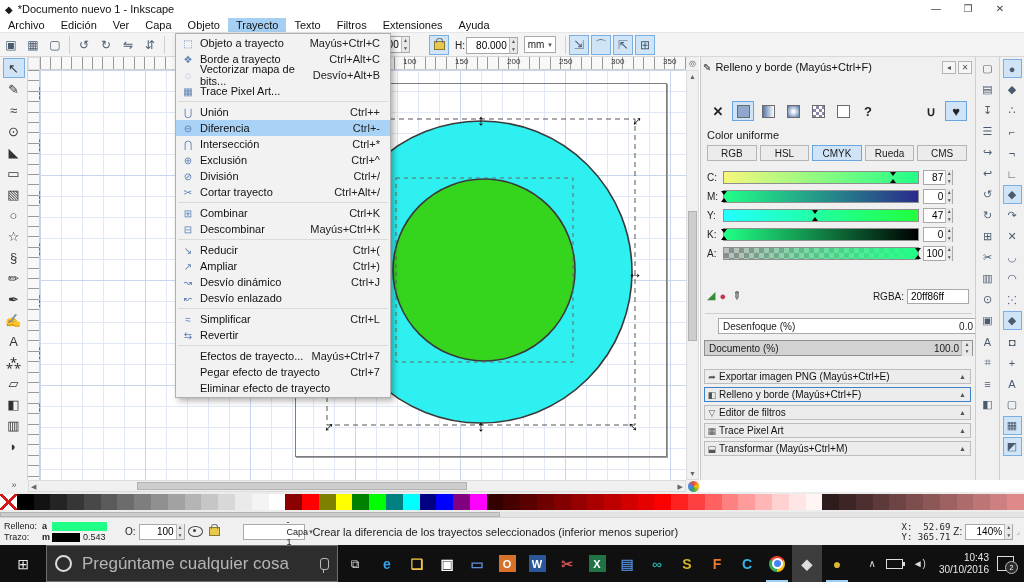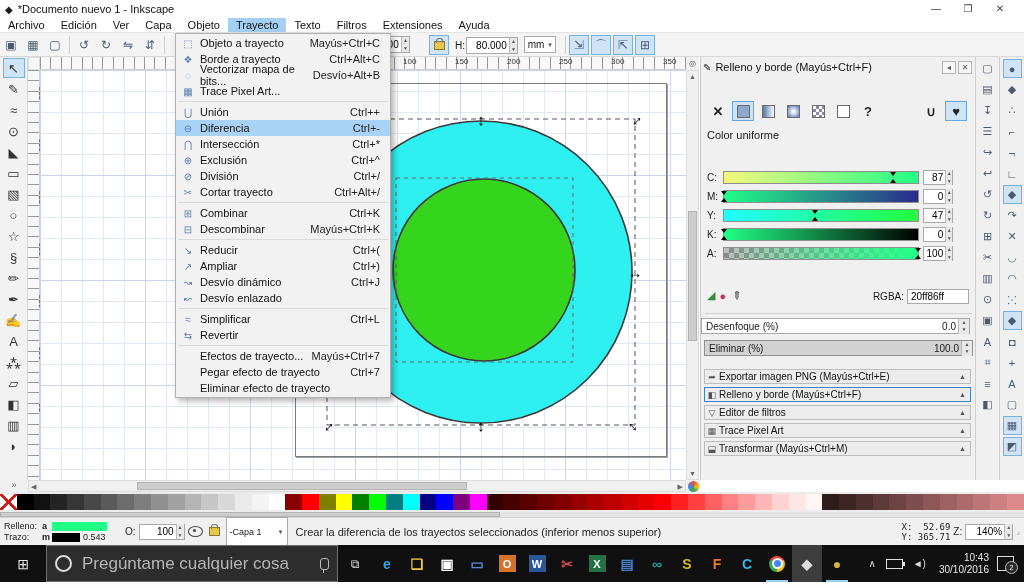--- a/index.html
+++ b/index.html
@@ -308,20 +308,27 @@
         </div>
         <div class="fill-btn">
           <span class="sq" style="background: rgb(255, 255, 255);"></span>
         </div>
         <div class="fill-btn">?</div>
         <div style="flex: 1 1 0%;"></div>
         <div class="fill-btn">∪</div>
         <div class="fill-btn on">♥</div>
       </div>
     <div class="abs" style="left:6px;top:72px;font-weight:normal;">Color uniforme</div>
+    <div id="cspace-tabs" class="abs flex" style="left:6px;top:88px;width:263px;">
+        <div class="cstab">RGB</div>
+        <div class="cstab">HSL</div>
+        <div class="cstab on">CMYK</div>
+        <div class="cstab">Rueda</div>
+        <div class="cstab">CMS</div>
+      </div>
     <div id="sliders">
         <div class="srow" style="top: 112px;">
           <span class="slab">C:</span>
           <div class="sbar" style="background: linear-gradient(to right, rgb(246, 246, 124), rgb(33, 255, 135));">
             <div class="mk-t" style="left: calc(87% - 3px);"></div>
             <div class="mk-b" style="left: calc(87% - 3px);"></div>
           </div>
           <div class="spinbox sval">
             <input readonly="" value="87" style="">
             <span class="spincol">
@@ -390,30 +397,30 @@
     <div class="abs flex" style="left:6px;top:232px;">
       <span style="font-size:11px;color:#3a8a3a;margin-right:4px;">◢</span>
       <span style="font-size:11px;color:#c23355;margin-right:6px;">●</span>
       <span style="font-size:11px;color:#222;transform:rotate(90deg);display:inline-block;">✏</span>
     </div>
     <div class="abs flex" style="right:6px;top:232px;">
       <span style="font-size:10px;margin-right:3px;">RGBA:</span>
       <input class="inline-input" style="width: 62px; height: 15px; text-align: left; padding-left: 3px;" readonly="" value="20ff86ff">
     </div>
     <div class="abs" style="left:4px;top:256px;width:267px;height:1px;background:#d0d0d0;"></div>
-    <div class="abs flex" style="left:0;top:261px;width:269px;height:16px;background:#fff;border:1px solid #a9a9a9;box-sizing:border-box;">
+    <div class="abs flex" style="left:17px;top:261px;width:269px;height:16px;background:#fff;border:1px solid #a9a9a9;box-sizing:border-box;">
       <span style="flex:1;padding-left:4px;font-size:10px;">Desenfoque (%)</span>
       <span style="font-size:10px;padding-right:2px;">0.0</span>
       <span class="spincol">
           <span>▲</span>
           <span>▼</span>
         </span>
     </div>
     <div class="abs flex" style="left:3px;top:283px;width:269px;height:16px;background:#d2d2d2;border:1px solid #8f8f8f;box-sizing:border-box;">
-      <span style="flex:1;padding-left:4px;font-size:10px;">Eliminar (%)</span>
+      <span style="flex:1;padding-left:4px;font-size:10px;">Documento (%)</span>
       <span style="font-size:10px;padding-right:2px;">100.0</span>
       <span class="spincol">
           <span>▲</span>
           <span>▼</span>
         </span>
     </div>
     <div id="dialog-stack">
         <div class="dlg-row" style="top: 312px;">
           <span class="dicon">➦</span>
           <span class="dlabel">Exportar imagen PNG (Mayús+Ctrl+E)</span>
@@ -567,21 +574,21 @@
     <span class="flabel">O:</span>
     <div class="spinbox" style="width:46px;height:16px;">
       <input readonly="" value="100" style="">
       <span class="spincol">
           <span>▲</span>
           <span>▼</span>
         </span>
     </div>
     <span class="eye"></span>
     <span class="lockg"></span>
-    <div class="spinbox" style="width:62px;height:29px;margin-left:3px;">
+    <div class="spinbox" style="width:62px;height:16px;margin-left:20px;padding-left:40px;">
       <span style="flex:1;font-size:9px;padding-left:3px;">-Capa 1</span>
       <span style="font-size:6px;color:#555;padding-right:3px;">▼</span>
     </div>
     <span style="flex:1;padding-left:8px;font-size:11px;color:#222;">Crear la diferencia de los trayectos seleccionados (inferior menos superior)</span>
     <div id="coords">X:  52.69
 Y: 365.71</div>
     <span class="flabel">Z:</span>
     <div class="spinbox" style="width:48px;height:16px;">
       <input readonly="" value="140%" style="">
       <span class="spincol">

